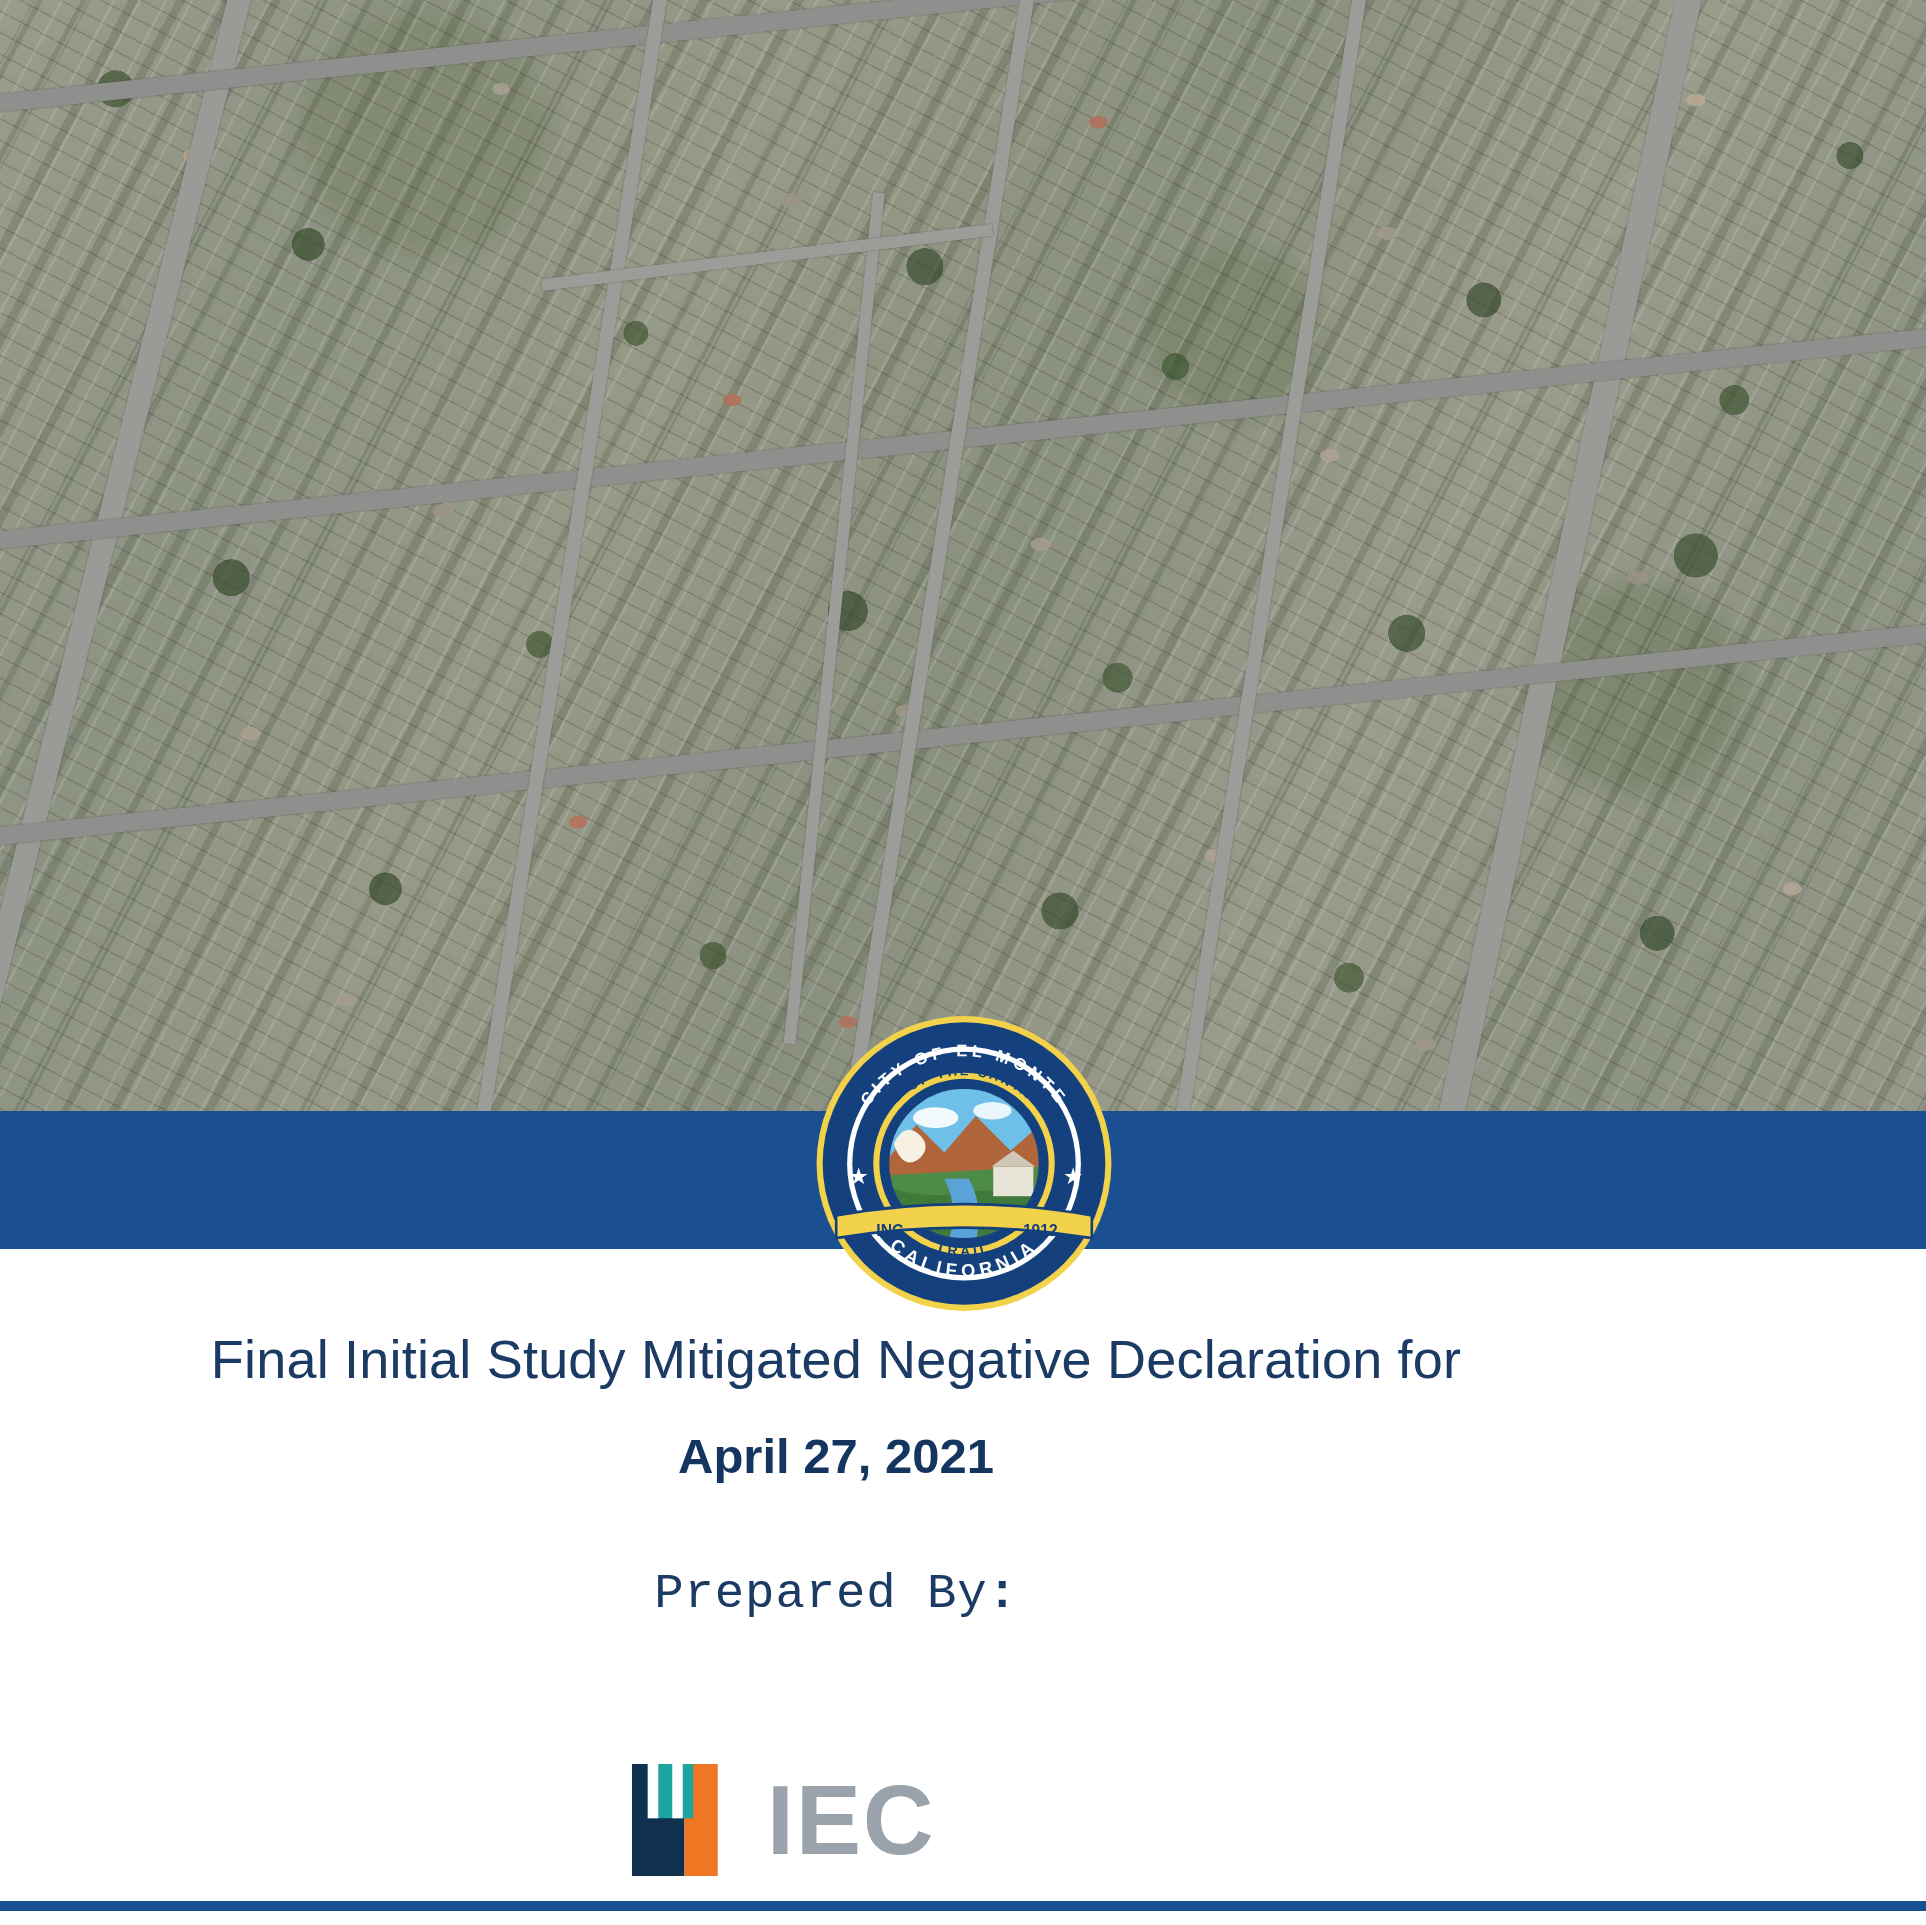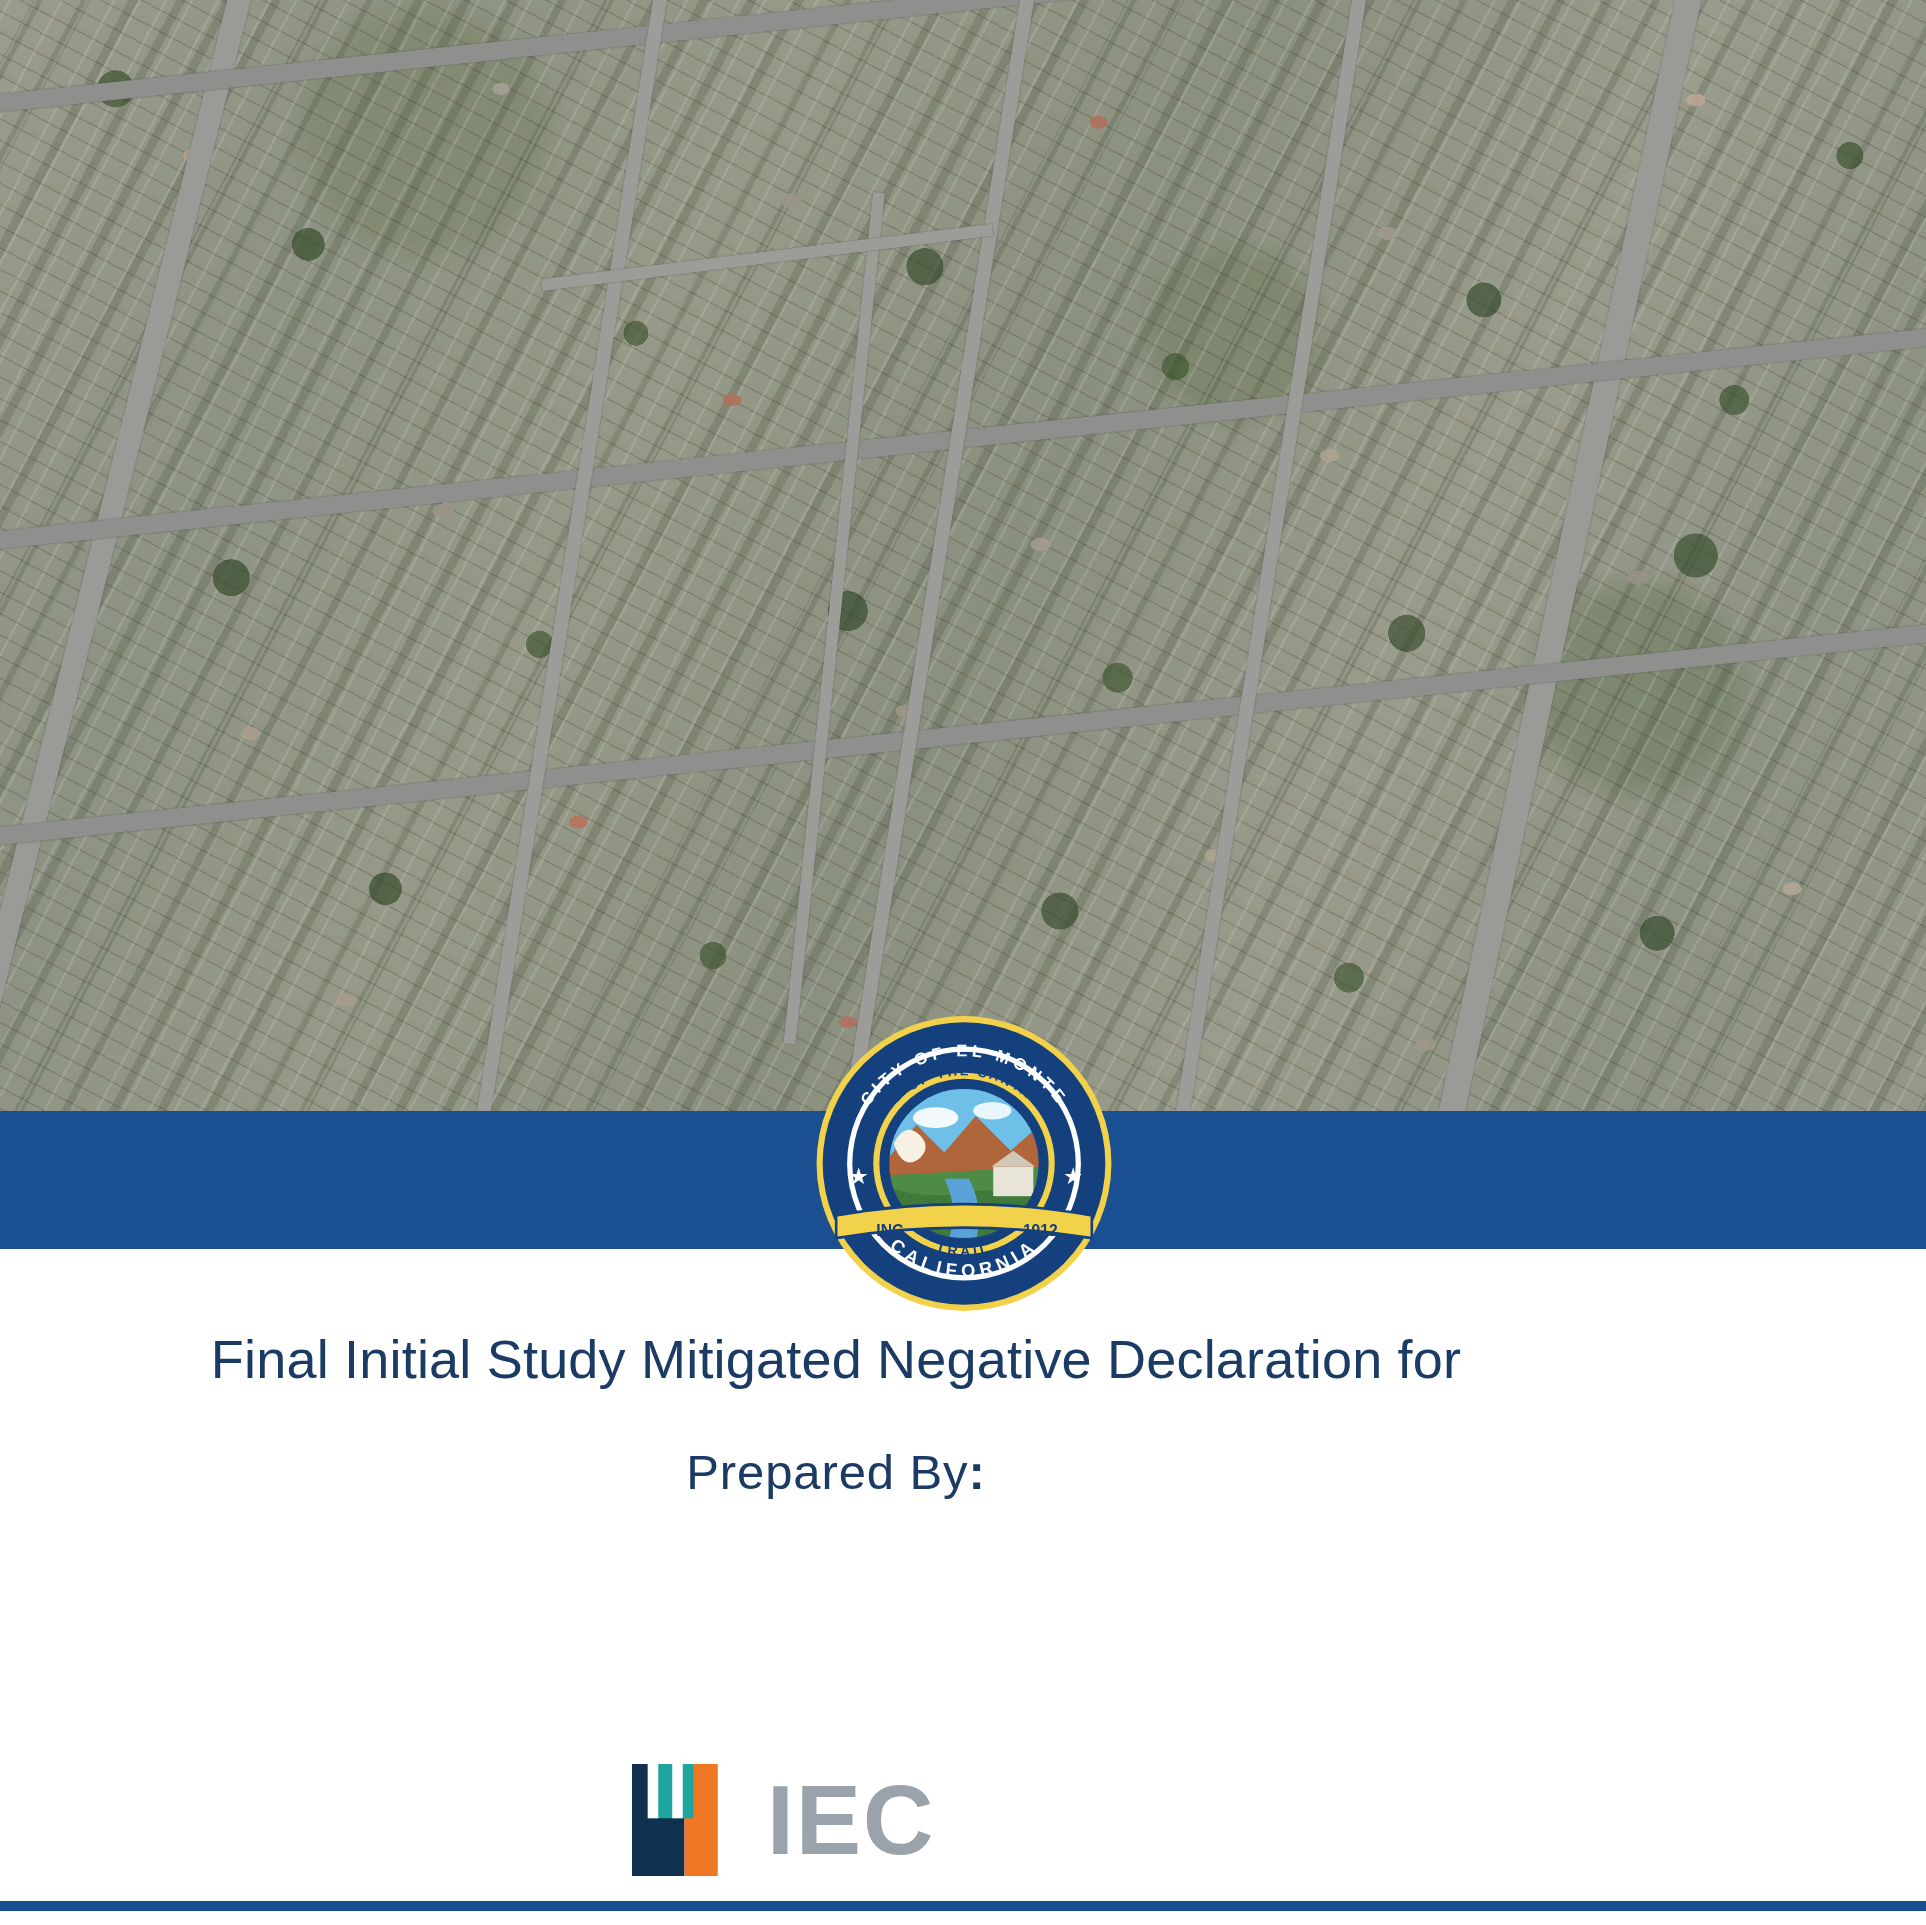--- a/index.html
+++ b/index.html
@@ -173,22 +173,23 @@
   .line-3 {
     font-size: 49px;
     font-weight: 700;
     color: #14355f;
     margin-top: 38px;
   }
   .prepared {
     font-size: 49px;
     font-weight: 400;
     color: #1b3a64;
-    margin-top: 54px;
+    margin-top: 82px;
     letter-spacing: 0.9px;
+    font-family: Liberation Mono, monospace;
   }
   .prepared b { font-weight: 700; }
 
   
   .logo-row {
     position: absolute;
     left: 0;
     top: 1764px;
     width: 1567px;
     display: flex;
@@ -288,20 +289,21 @@
       <text x="72" y="256" font-family="'Liberation Sans', sans-serif" font-size="18" font-weight="700" fill="#14417e">INC.</text>
       <text x="240" y="256" font-family="'Liberation Sans', sans-serif" font-size="18" font-weight="700" fill="#14417e">1912</text>
 
       <text x="40" y="196" font-size="26" fill="#ffffff">★</text>
       <text x="286" y="196" font-size="26" fill="#ffffff">★</text>
     </svg>
   </div>
 
   <div class="titles">
     <div class="line-1">Final Initial Study Mitigated Negative Declaration for</div>
+    <div class="line-3">April 27, 2021</div>
     <div class="prepared">
       <span>Prepared  By</span><b>:</b>
     </div>
   </div>
 
   <div class="logo-row">
     <div class="logo-mark">
       <svg viewBox="0 0 128 128" width="112" height="112" aria-hidden="true">
         <rect x="0" y="0" width="60" height="128" fill="#10304f"></rect>
         <rect x="60" y="0" width="38" height="128" fill="#ef7622"></rect>

